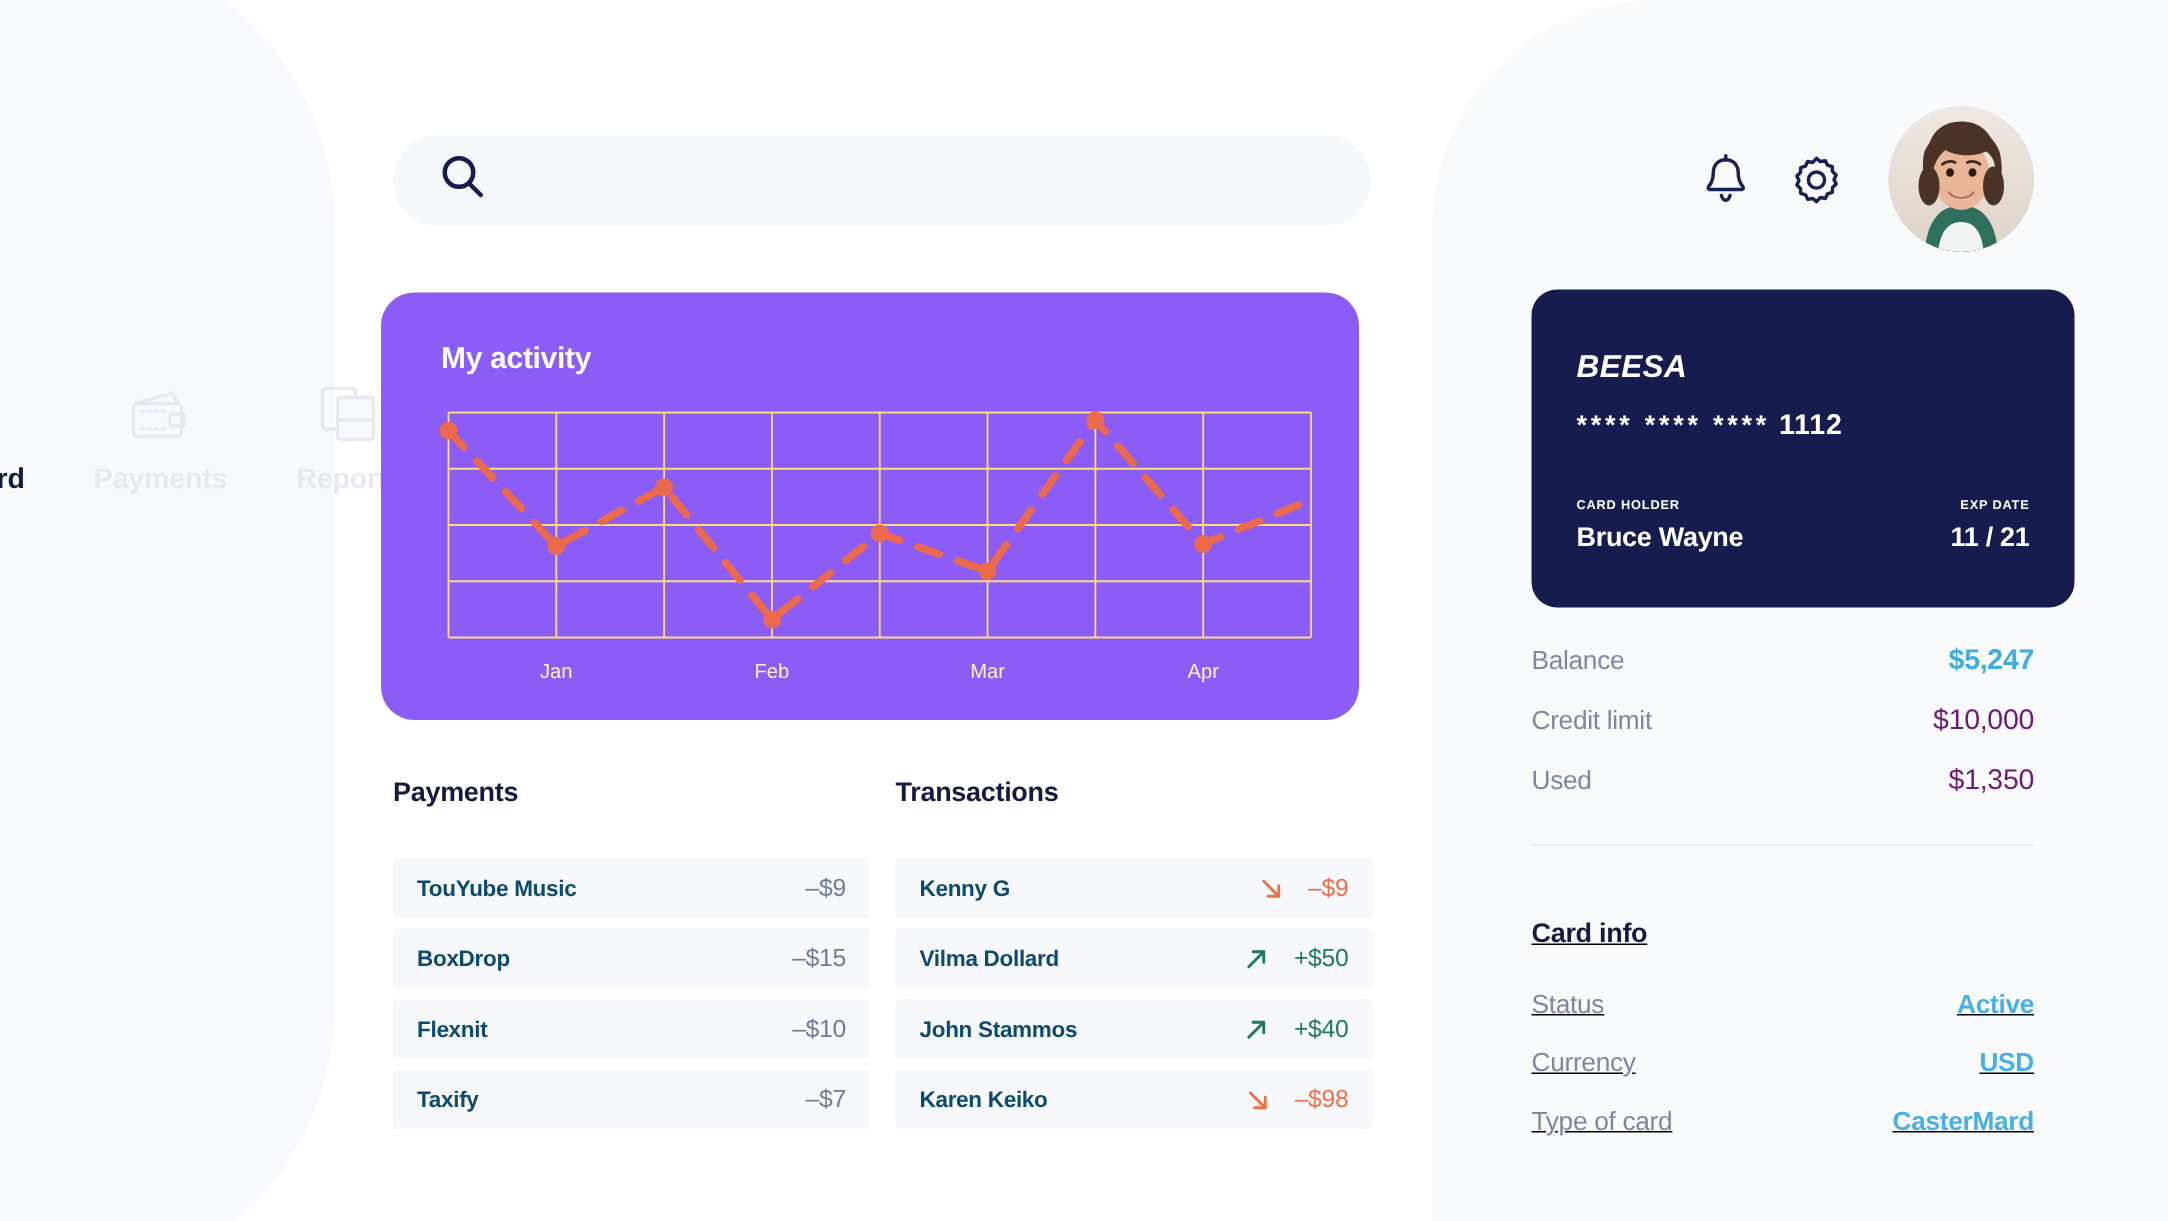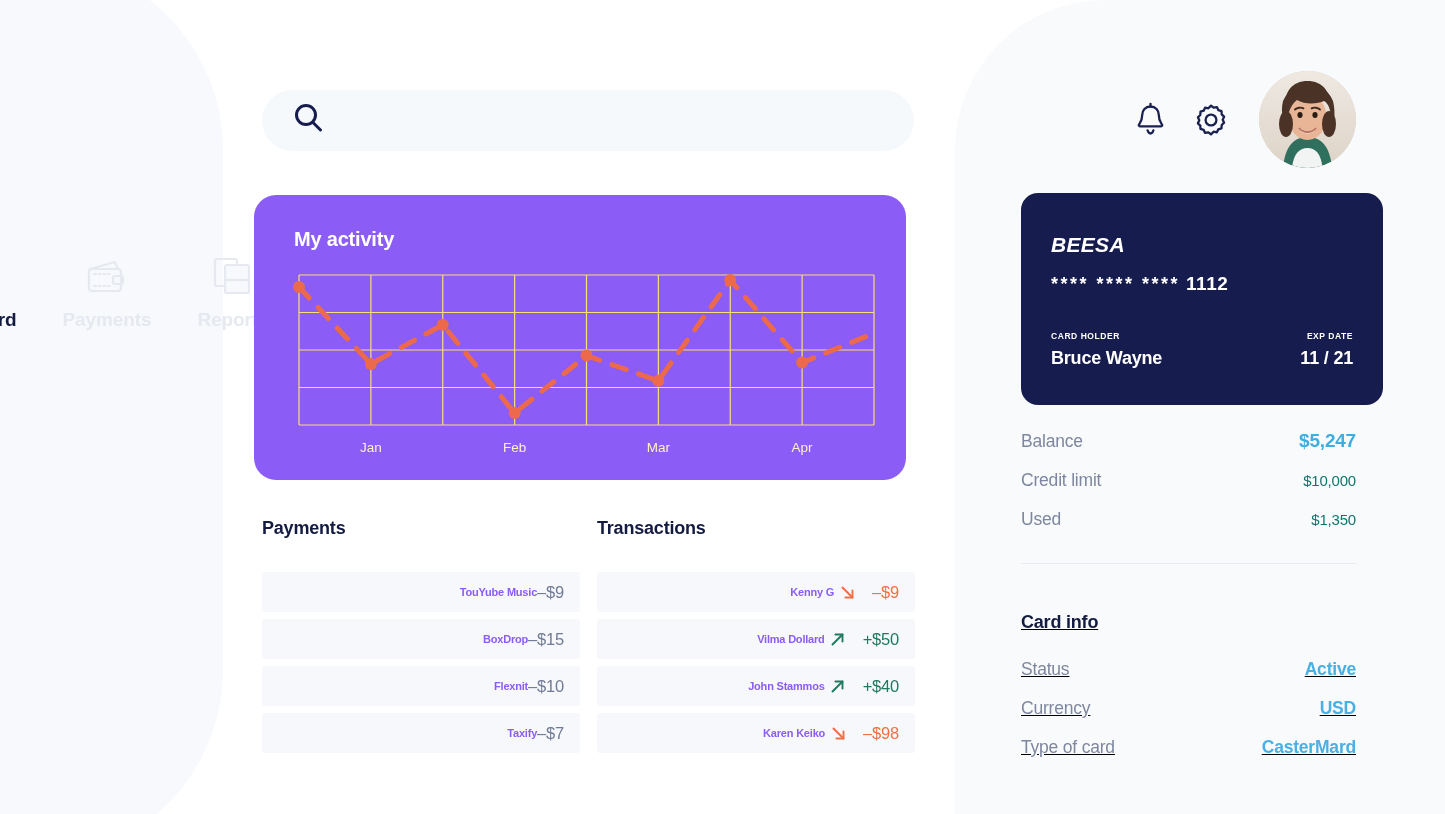--- a/index.html
+++ b/index.html
@@ -86,22 +86,22 @@
   .section-title {
     font-size:18px; font-weight:700; color:#141b40;
     letter-spacing:-0.2px; margin-bottom:33px;
   }
   .row {
     height:40px; display:flex; align-items:center;
     background:#f6f8fb; padding:0 16px;
     margin-bottom:7px; border-radius:3px;
   }
   .row-name {
-    font-size:11px; font-weight:700; color:#8b5cf6;
-    letter-spacing:-0.2px; flex:1;text-align:right;
+    font-size:15px; font-weight:700; color:#0c4a6e;
+    letter-spacing:-0.2px; flex:1;
   }
   .row-amount { font-size:16.5px; letter-spacing:-0.2px; }
   .amt-plain { color:#717a96; }
   .amt-neg { color:#ef7046; }
   .amt-pos { color:#1d7a5f; }
   .trend { width:26px; display:flex; justify-content:center; margin-right:12px; }
 
   
   .credit-card {
     position:absolute; left:1021px; top:193px;
@@ -129,21 +129,21 @@
   }
   .field-val { font-size:18px; font-weight:700; letter-spacing:-0.2px; }
 
   
   .stats { position:absolute; left:1021px; top:430px; width:335px; }
   .stat-row {
     display:flex; justify-content:space-between; align-items:baseline;
     margin-bottom:18px;
   }
   .stat-label { font-size:17.5px; color:#7e879f; letter-spacing:-0.2px; }
-  .stat-value { font-size:15px; color:#0f766e; letter-spacing:-0.2px; }
+  .stat-value { font-size:19px; color:#701a75; letter-spacing:-0.2px; }
   .stat-value.accent { color:#3eade2; font-weight:700; font-size:19px;margin-left:48px; }
 
   .divider {
     position:absolute; left:1021px; top:563px;
     width:335px; height:1px; background:#e7ecf3;
   }
 
   .cardinfo { position:absolute; left:1021px; top:612px; width:335px;text-decoration:underline; }
   .cardinfo-title {
     font-size:18px; font-weight:700; color:#141b40;

